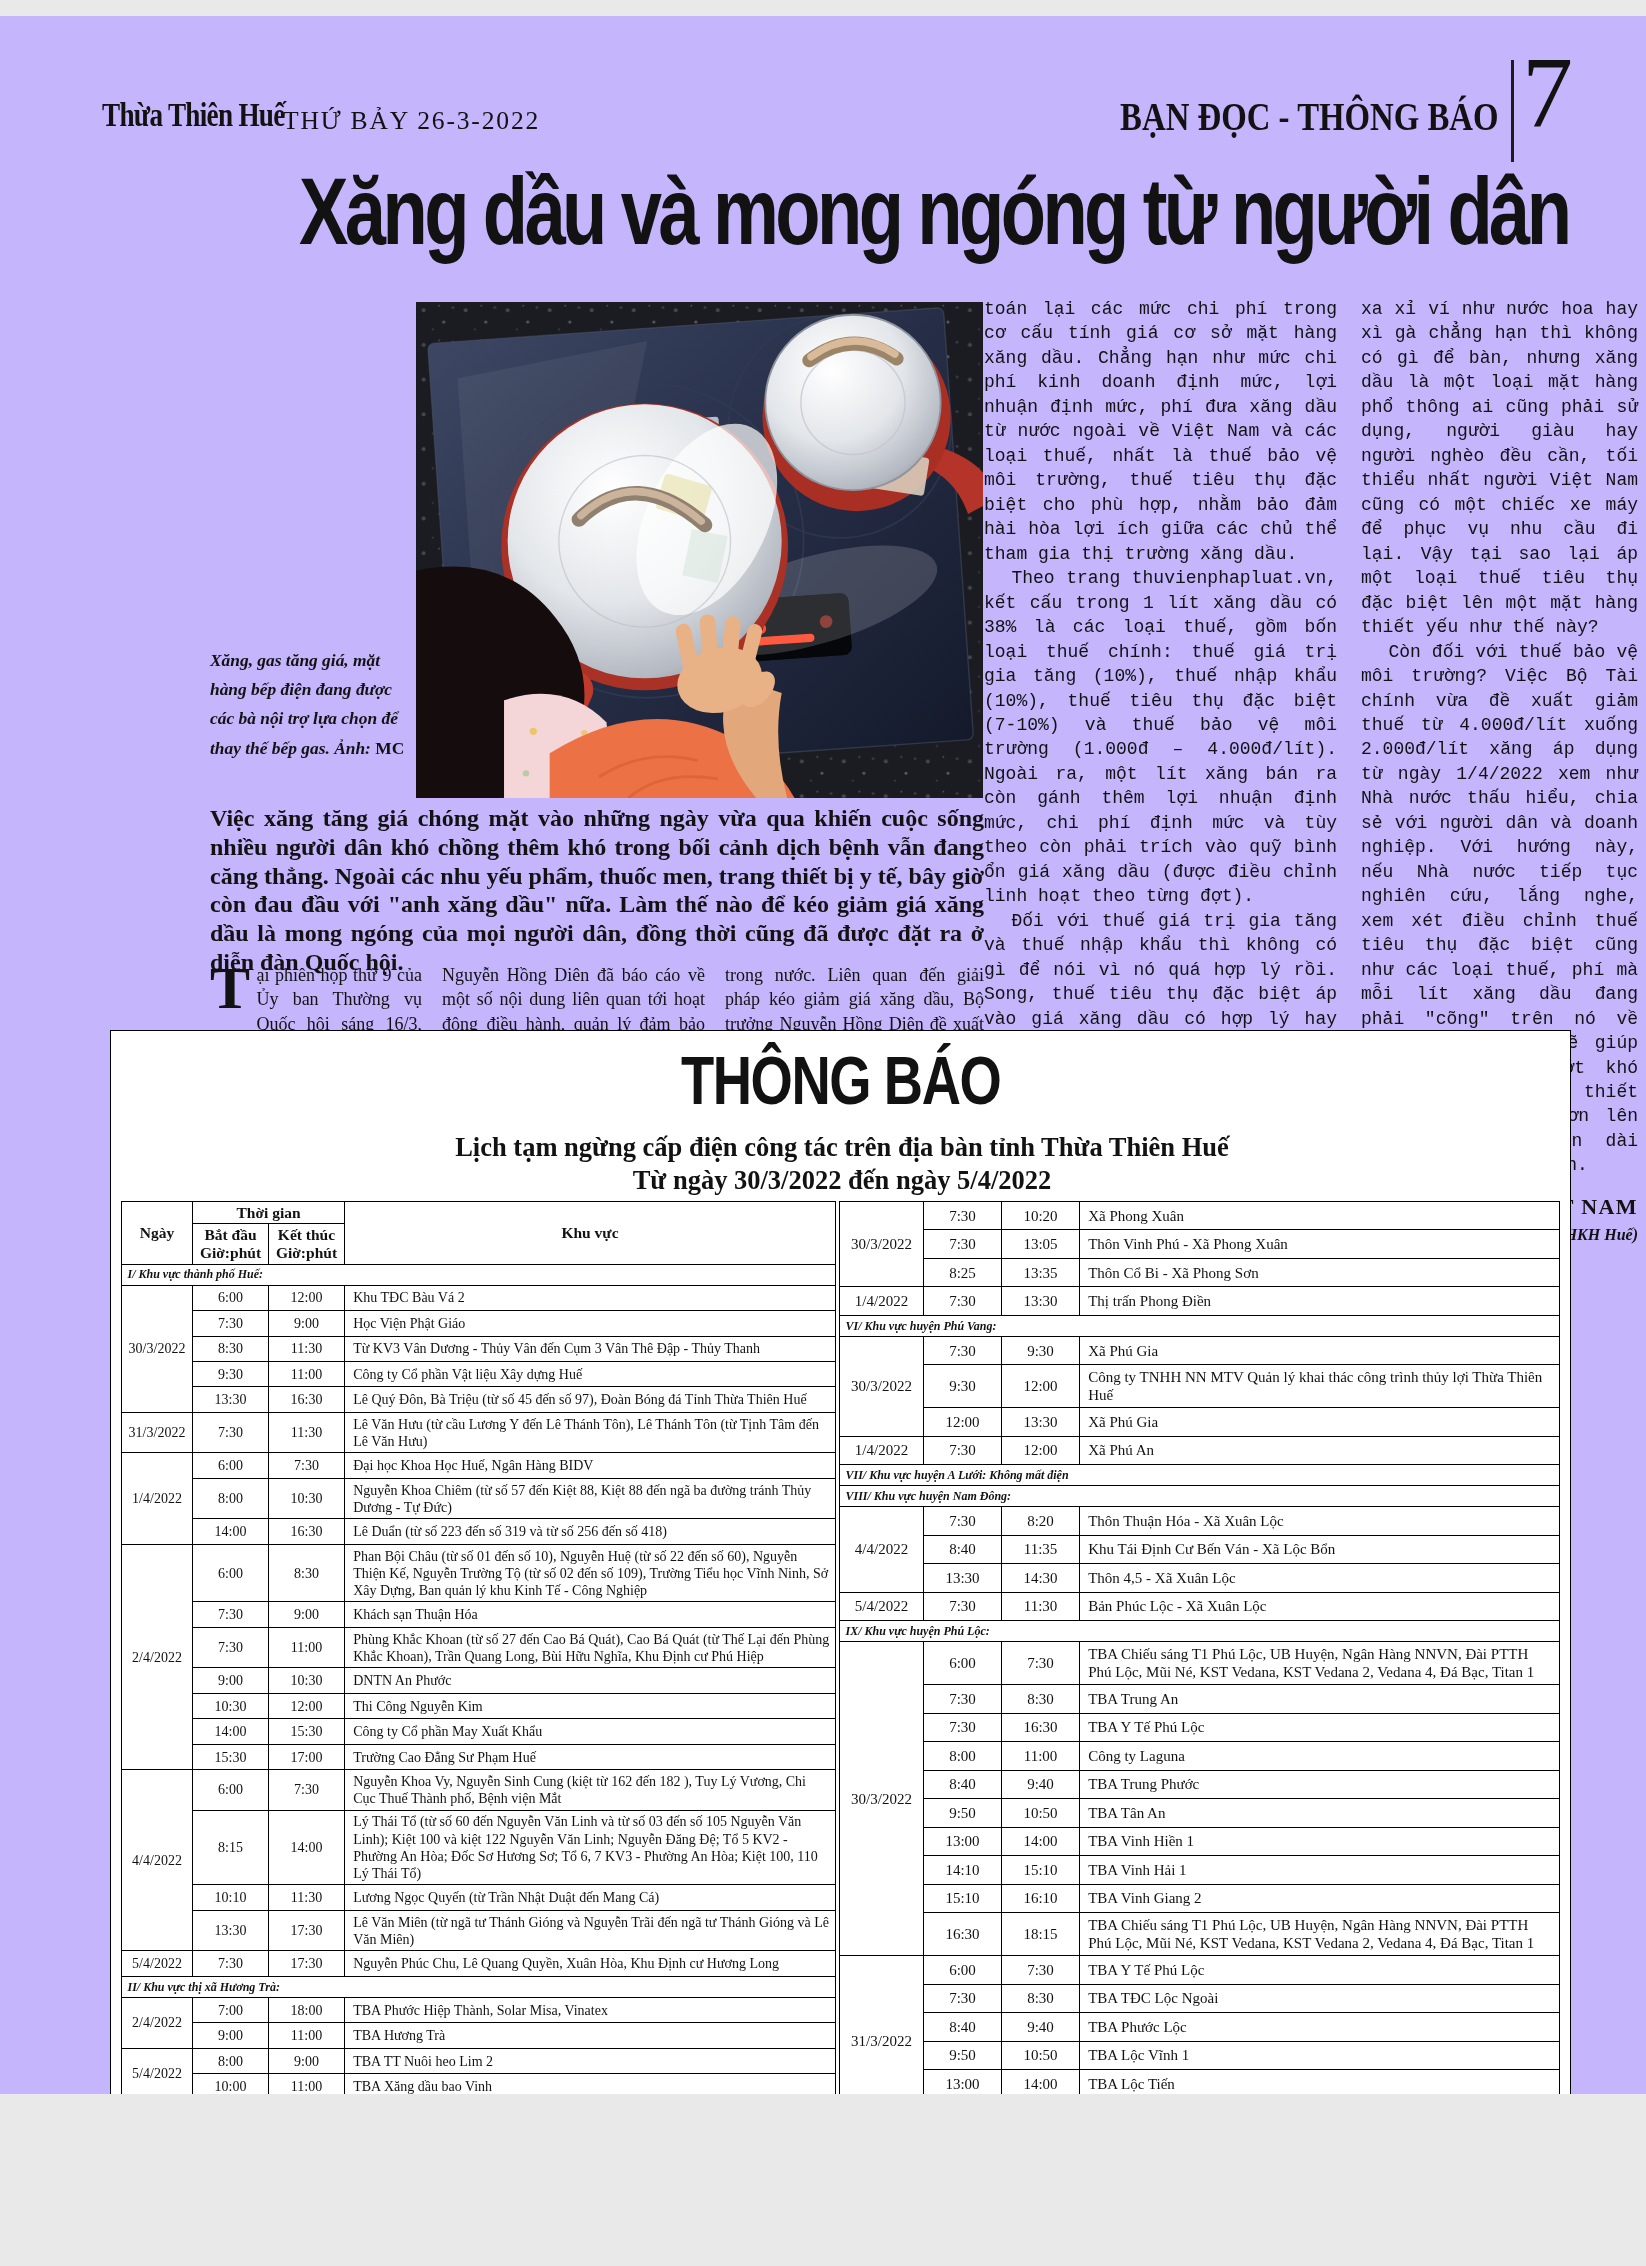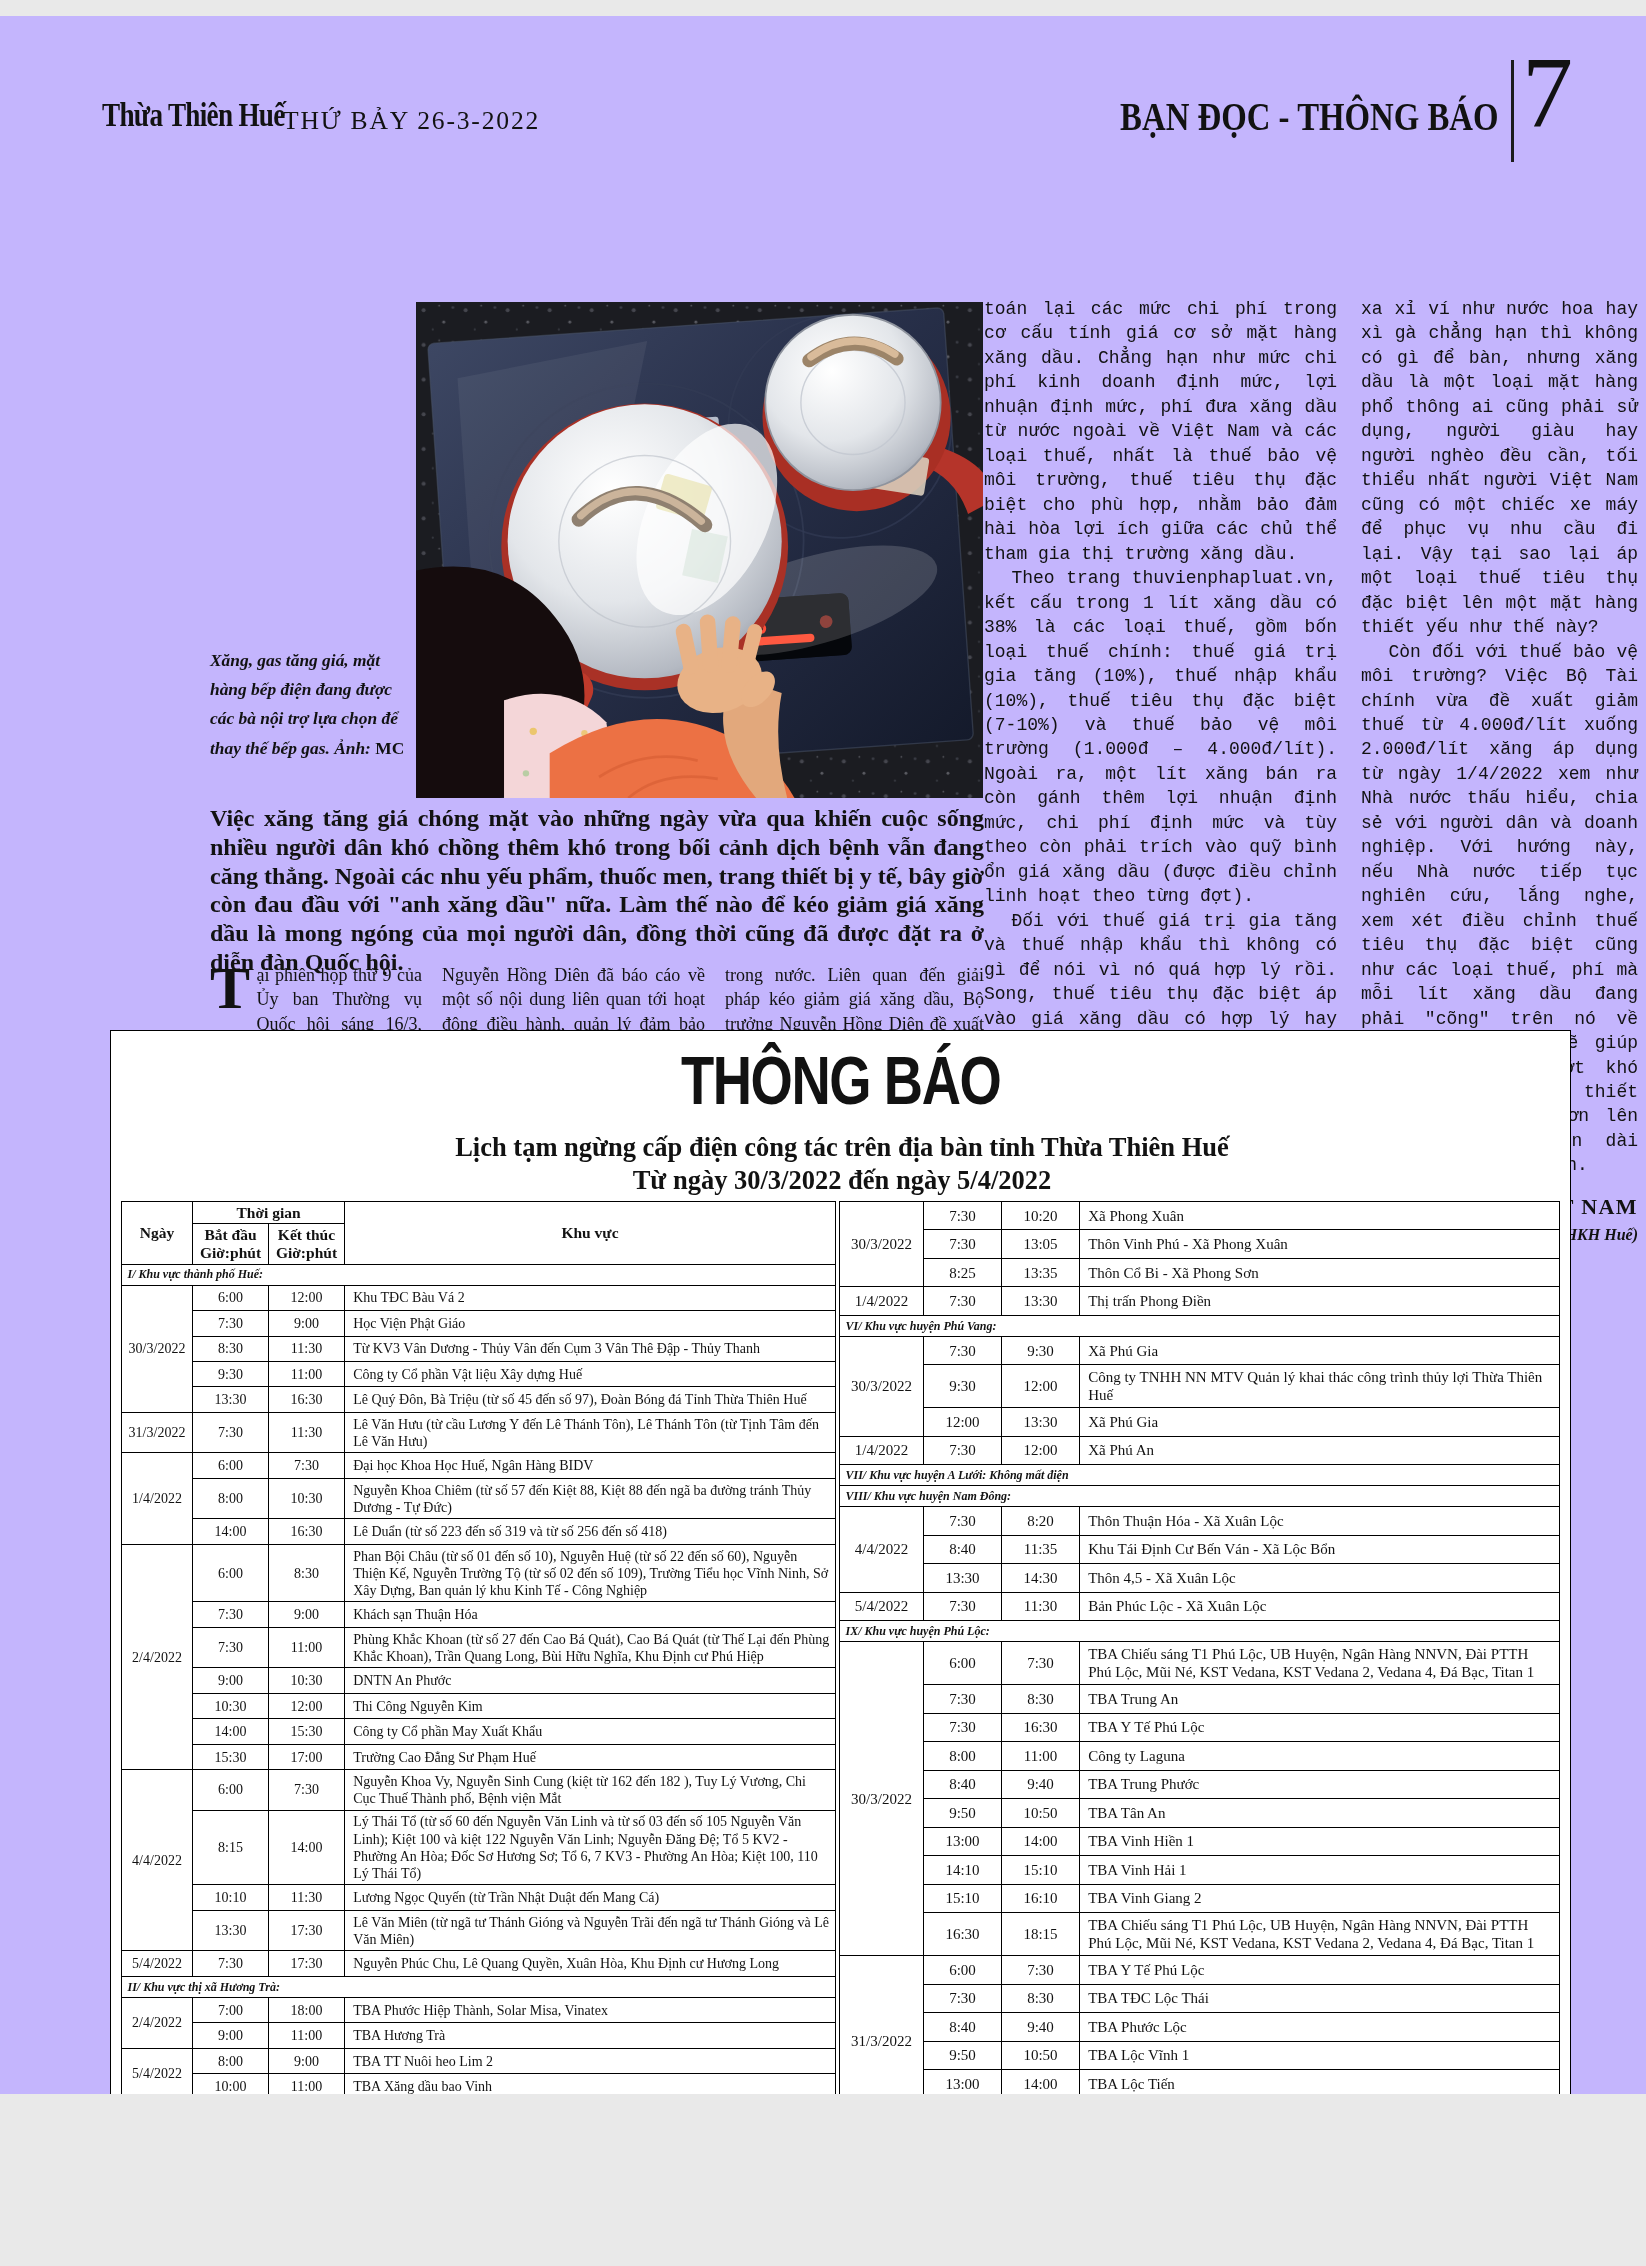--- a/index.html
+++ b/index.html
@@ -76,20 +76,23 @@
 <body>
 
 <div class="page">
 
   <div class="mast-logo">Thừa Thiên Huế</div>
   <div class="mast-date">THỨ BẢY 26-3-2022</div>
   <div class="mast-section">BẠN ĐỌC - THÔNG BÁO</div>
   <div class="pg-rule"></div>
   <div class="pg-num">7</div>
 
+  <h1 class="headline" style="margin:0;">
+    <span>Xăng dầu và mong ngóng từ người dân</span>
+  </h1>
 
   <div class="photo">
     <svg width="567" height="496" viewBox="0 0 620 543">
       <defs>
         <radialGradient id="lidg" cx="38%" cy="32%" r="80%">
           <stop offset="0" stop-color="#ffffff"></stop>
             <stop offset="0.5" stop-color="#e3e6ea"></stop>
           <stop offset="0.85" stop-color="#b4b9c2"></stop>
             <stop offset="1" stop-color="#8f949e"></stop>
         </radialGradient>
@@ -523,21 +526,21 @@
           </tr>
           <tr>
             <td class="date" rowspan="6">31/3/2022</td>
             <td class="time">6:00</td>
             <td class="time">7:30</td>
             <td class="area">TBA Y Tế Phú Lộc</td>
           </tr>
           <tr>
             <td class="time">7:30</td>
             <td class="time">8:30</td>
-            <td class="area">TBA TĐC Lộc Thái</td>
+            <td class="area">TBA TĐC Lộc Ngoài</td>
           </tr>
           <tr>
             <td class="time">8:40</td>
             <td class="time">9:40</td>
             <td class="area">TBA Phước Lộc</td>
           </tr>
           <tr>
             <td class="time">9:50</td>
             <td class="time">10:50</td>
             <td class="area">TBA Lộc Vĩnh 1</td>

